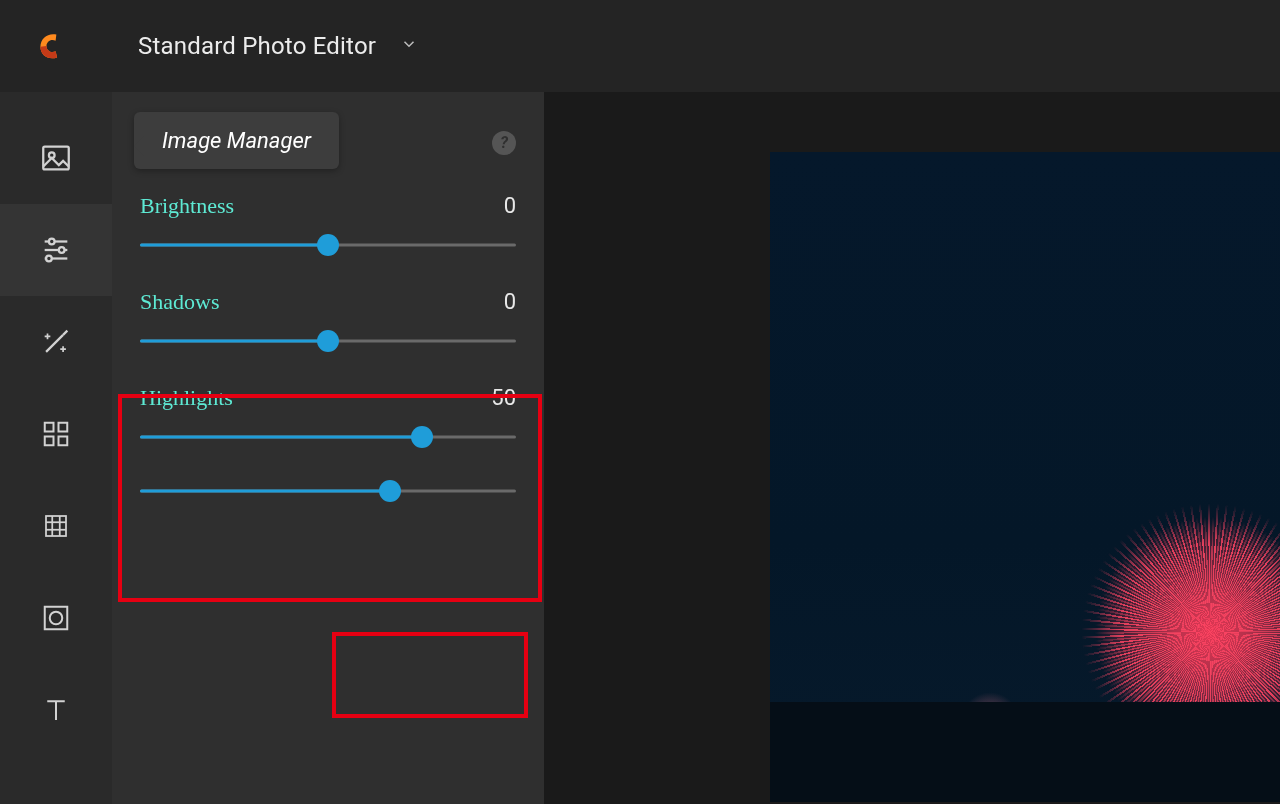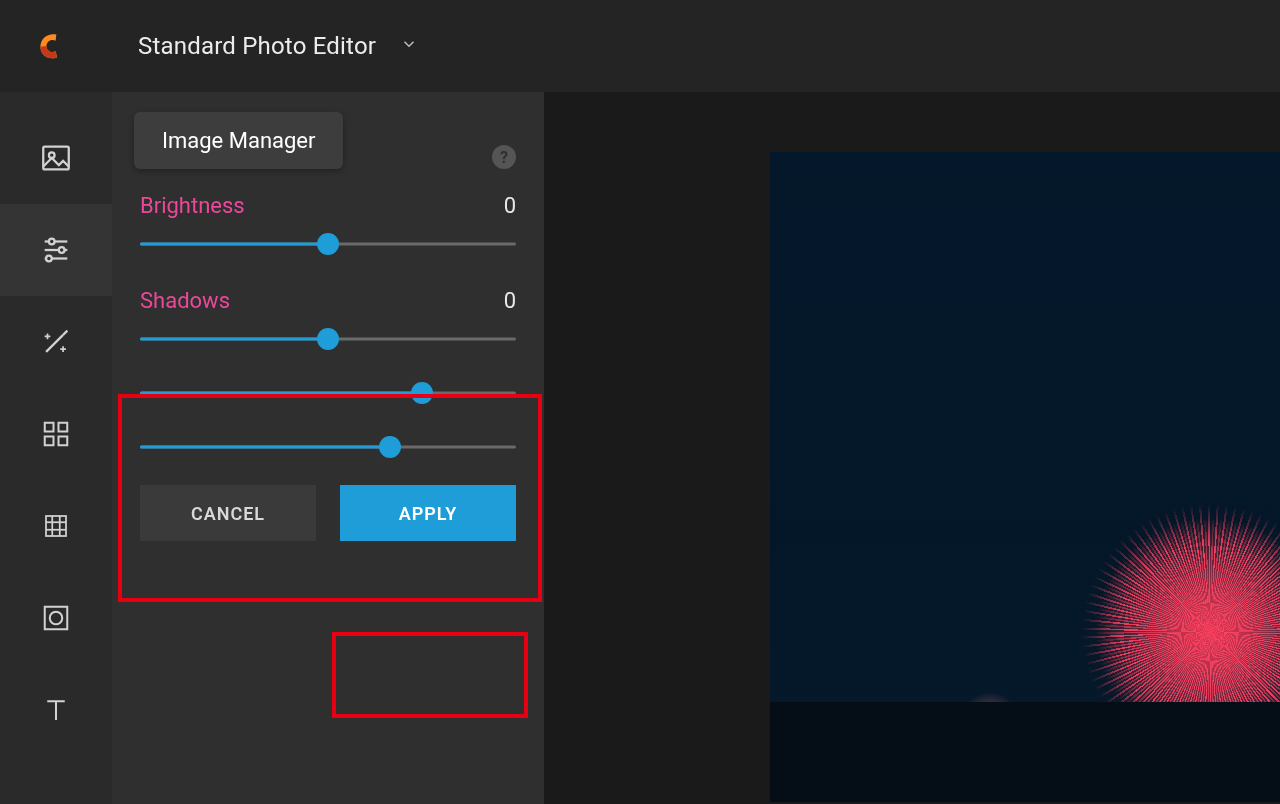--- a/index.html
+++ b/index.html
@@ -16,30 +16,30 @@
   .main { display: flex; height: calc(804px - 92px); background: #1a1a1a; }
 
   
   .rail { width: 112px; background: #2a2a2a; display: flex; flex-direction: column; align-items: center; padding-top: 20px; }
   .rail .tool { width: 112px; height: 92px; display: flex; align-items: center; justify-content: center; color: #d0d0d0; }
   .rail .tool.active { background: #343434; }
   .rail .tool svg { stroke: #d2d2d2; }
 
   
   .panel { width: 432px; background: #2f2f2f; padding: 20px 28px 28px 28px; position: relative; }
-  .panel-header { display: flex; align-items: flex-end; justify-content: space-between; }
+  .panel-header { display: flex; align-items: center; justify-content: space-between; font-style: italic; }
   .tooltip-box { background: #3d3d3d; border-radius: 6px; padding: 16px 28px; position: relative; margin-left: -6px; box-shadow: 0 2px 6px rgba(0,0,0,.3); }
   .tooltip-box::after { content:""; position:absolute; left:-10px; top:24px; border:10px solid transparent; border-right-color:#3d3d3d; }
   .tooltip-box .tip-label { font-size: 22px; color: #fff; }
   .help-icon { width: 24px; height: 24px; border-radius: 50%; background: #555; color: #2f2f2f; display:flex; align-items:center; justify-content:center; font-weight:700; font-size:16px; margin-top: 4px; }
 
   .controls { margin-top: 24px; }
   .control-row { margin-bottom: 34px; }
   .control-row .row-top { display:flex; justify-content:space-between; align-items:baseline; margin-bottom: 16px; }
-  .control-row .lbl { font-size: 22px; color: #ec4899; }
+  .control-row .lbl { font-size: 22px; color: #5eead4; font-family: Liberation Serif, serif; }
   .control-row .val { font-size: 22px; color: #e8e8e8; }
 
   
   .slider { position: relative; height: 20px; }
   .track { position:absolute; left:0; right:0; top:50%; transform:translateY(-50%); height:3px; background:#6a6a6a; border-radius:2px; }
   .fill  { position:absolute; left:0; top:50%; transform:translateY(-50%); height:3px; background:#1f9dd9; border-radius:2px; }
   .thumb { position:absolute; top:50%; transform:translate(-50%,-50%); width:22px; height:22px; border-radius:50%; background:#1f9dd9; }
 
   
   .hl-box { border: 4px solid #e60012; position: absolute; pointer-events: none; }
@@ -177,45 +177,41 @@
           <span class="val">0</span>
         </div>
         <div class="slider">
           <div class="track"></div>
             <div class="fill" style="width: 50%;"></div>
             <div class="thumb" style="left: 50%;"></div>
         </div>
       </div>
 
       <div class="control-row">
+        <div class="row-top">
+          <span class="lbl">Highlights</span>
+          <span class="val">50</span>
+        </div>
         <div class="slider">
           <div class="track"></div>
             <div class="fill" style="width: 75%;"></div>
             <div class="thumb" style="left: 75%;"></div>
         </div>
       </div>
 
       <div class="control-row" style="margin-bottom:28px;">
         <div class="slider">
           <div class="track"></div>
             <div class="fill" style="width: 66.5%;"></div>
             <div class="thumb" style="left: 66.5%;"></div>
         </div>
       </div>
 
     </div>
 
-    <div class="btn-row">
-      <div class="btn cancel">
-        <span>CANCEL</span>
-      </div>
-      <div class="btn apply">
-        <span>APPLY</span>
-      </div>
-    </div>
   </div>
 
   <div class="canvas">
     <div class="image-preview">
       <div class="firework"></div>
       <div class="glow2"></div>
       <div class="skyline">
         <div class="lights" id="lights">
             <span style="left: 30px; height: 10px; opacity: 0.64;"></span>
             <span style="left: 55px; height: 11px; opacity: 0.93;"></span>

